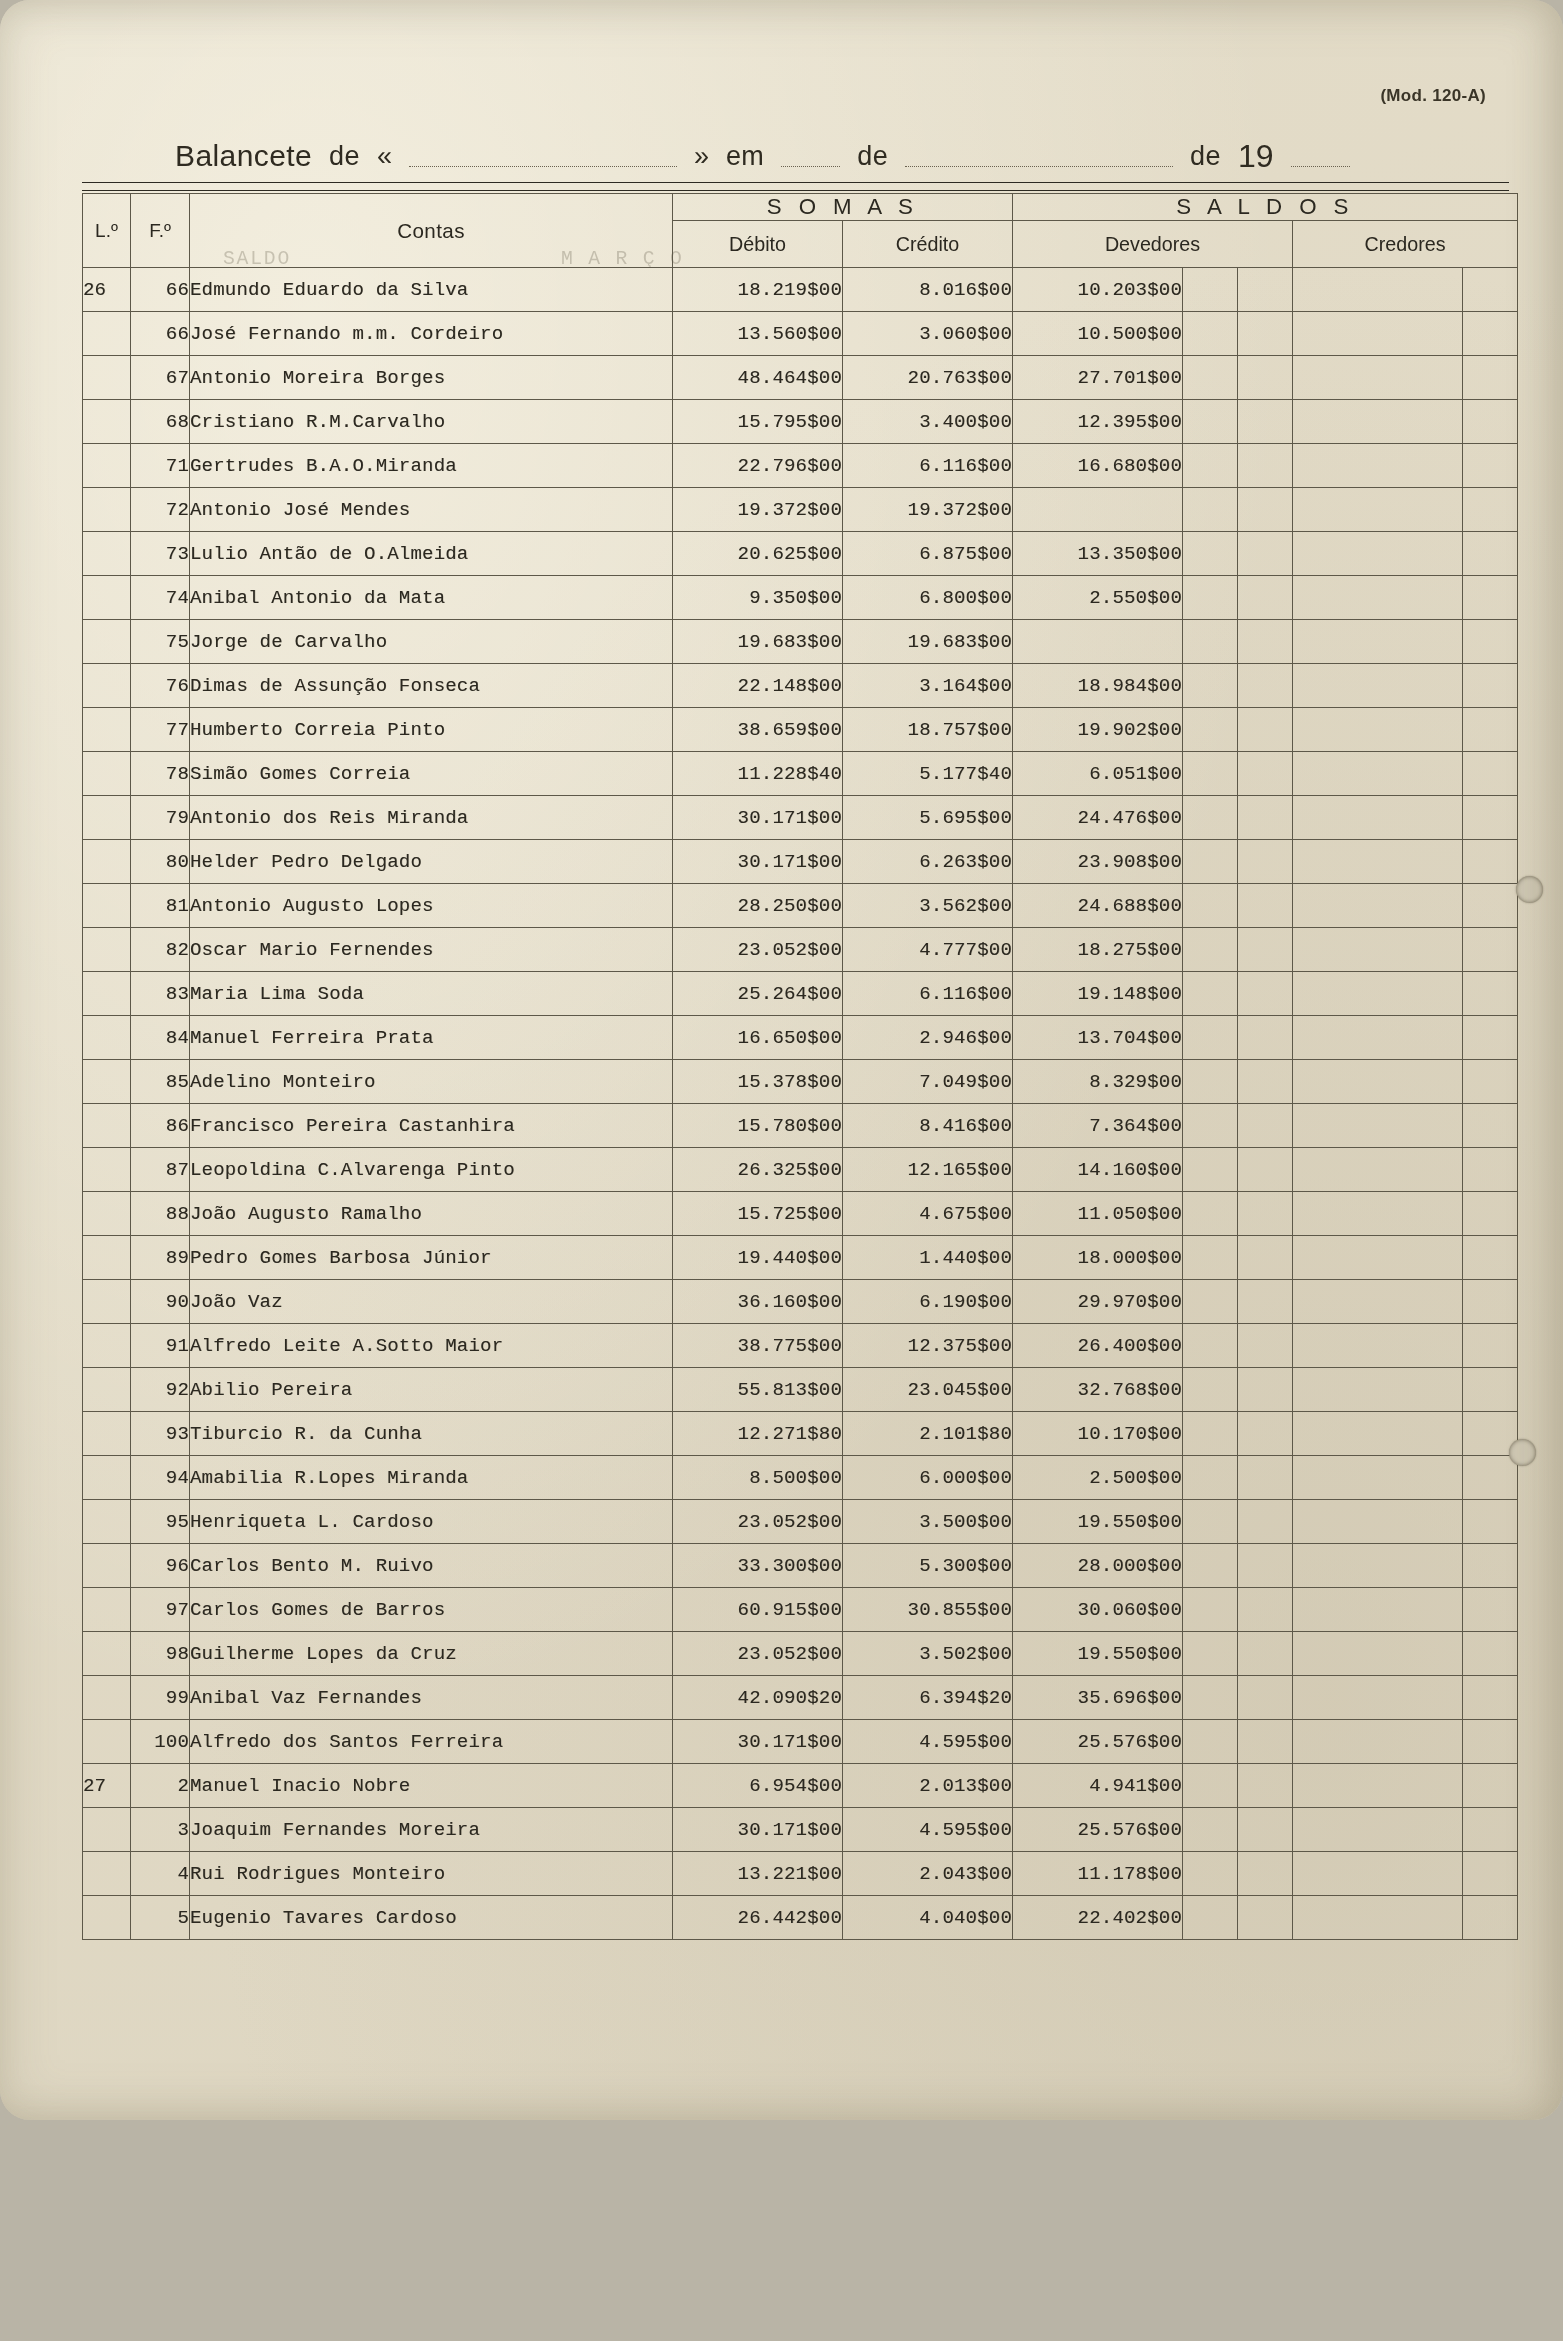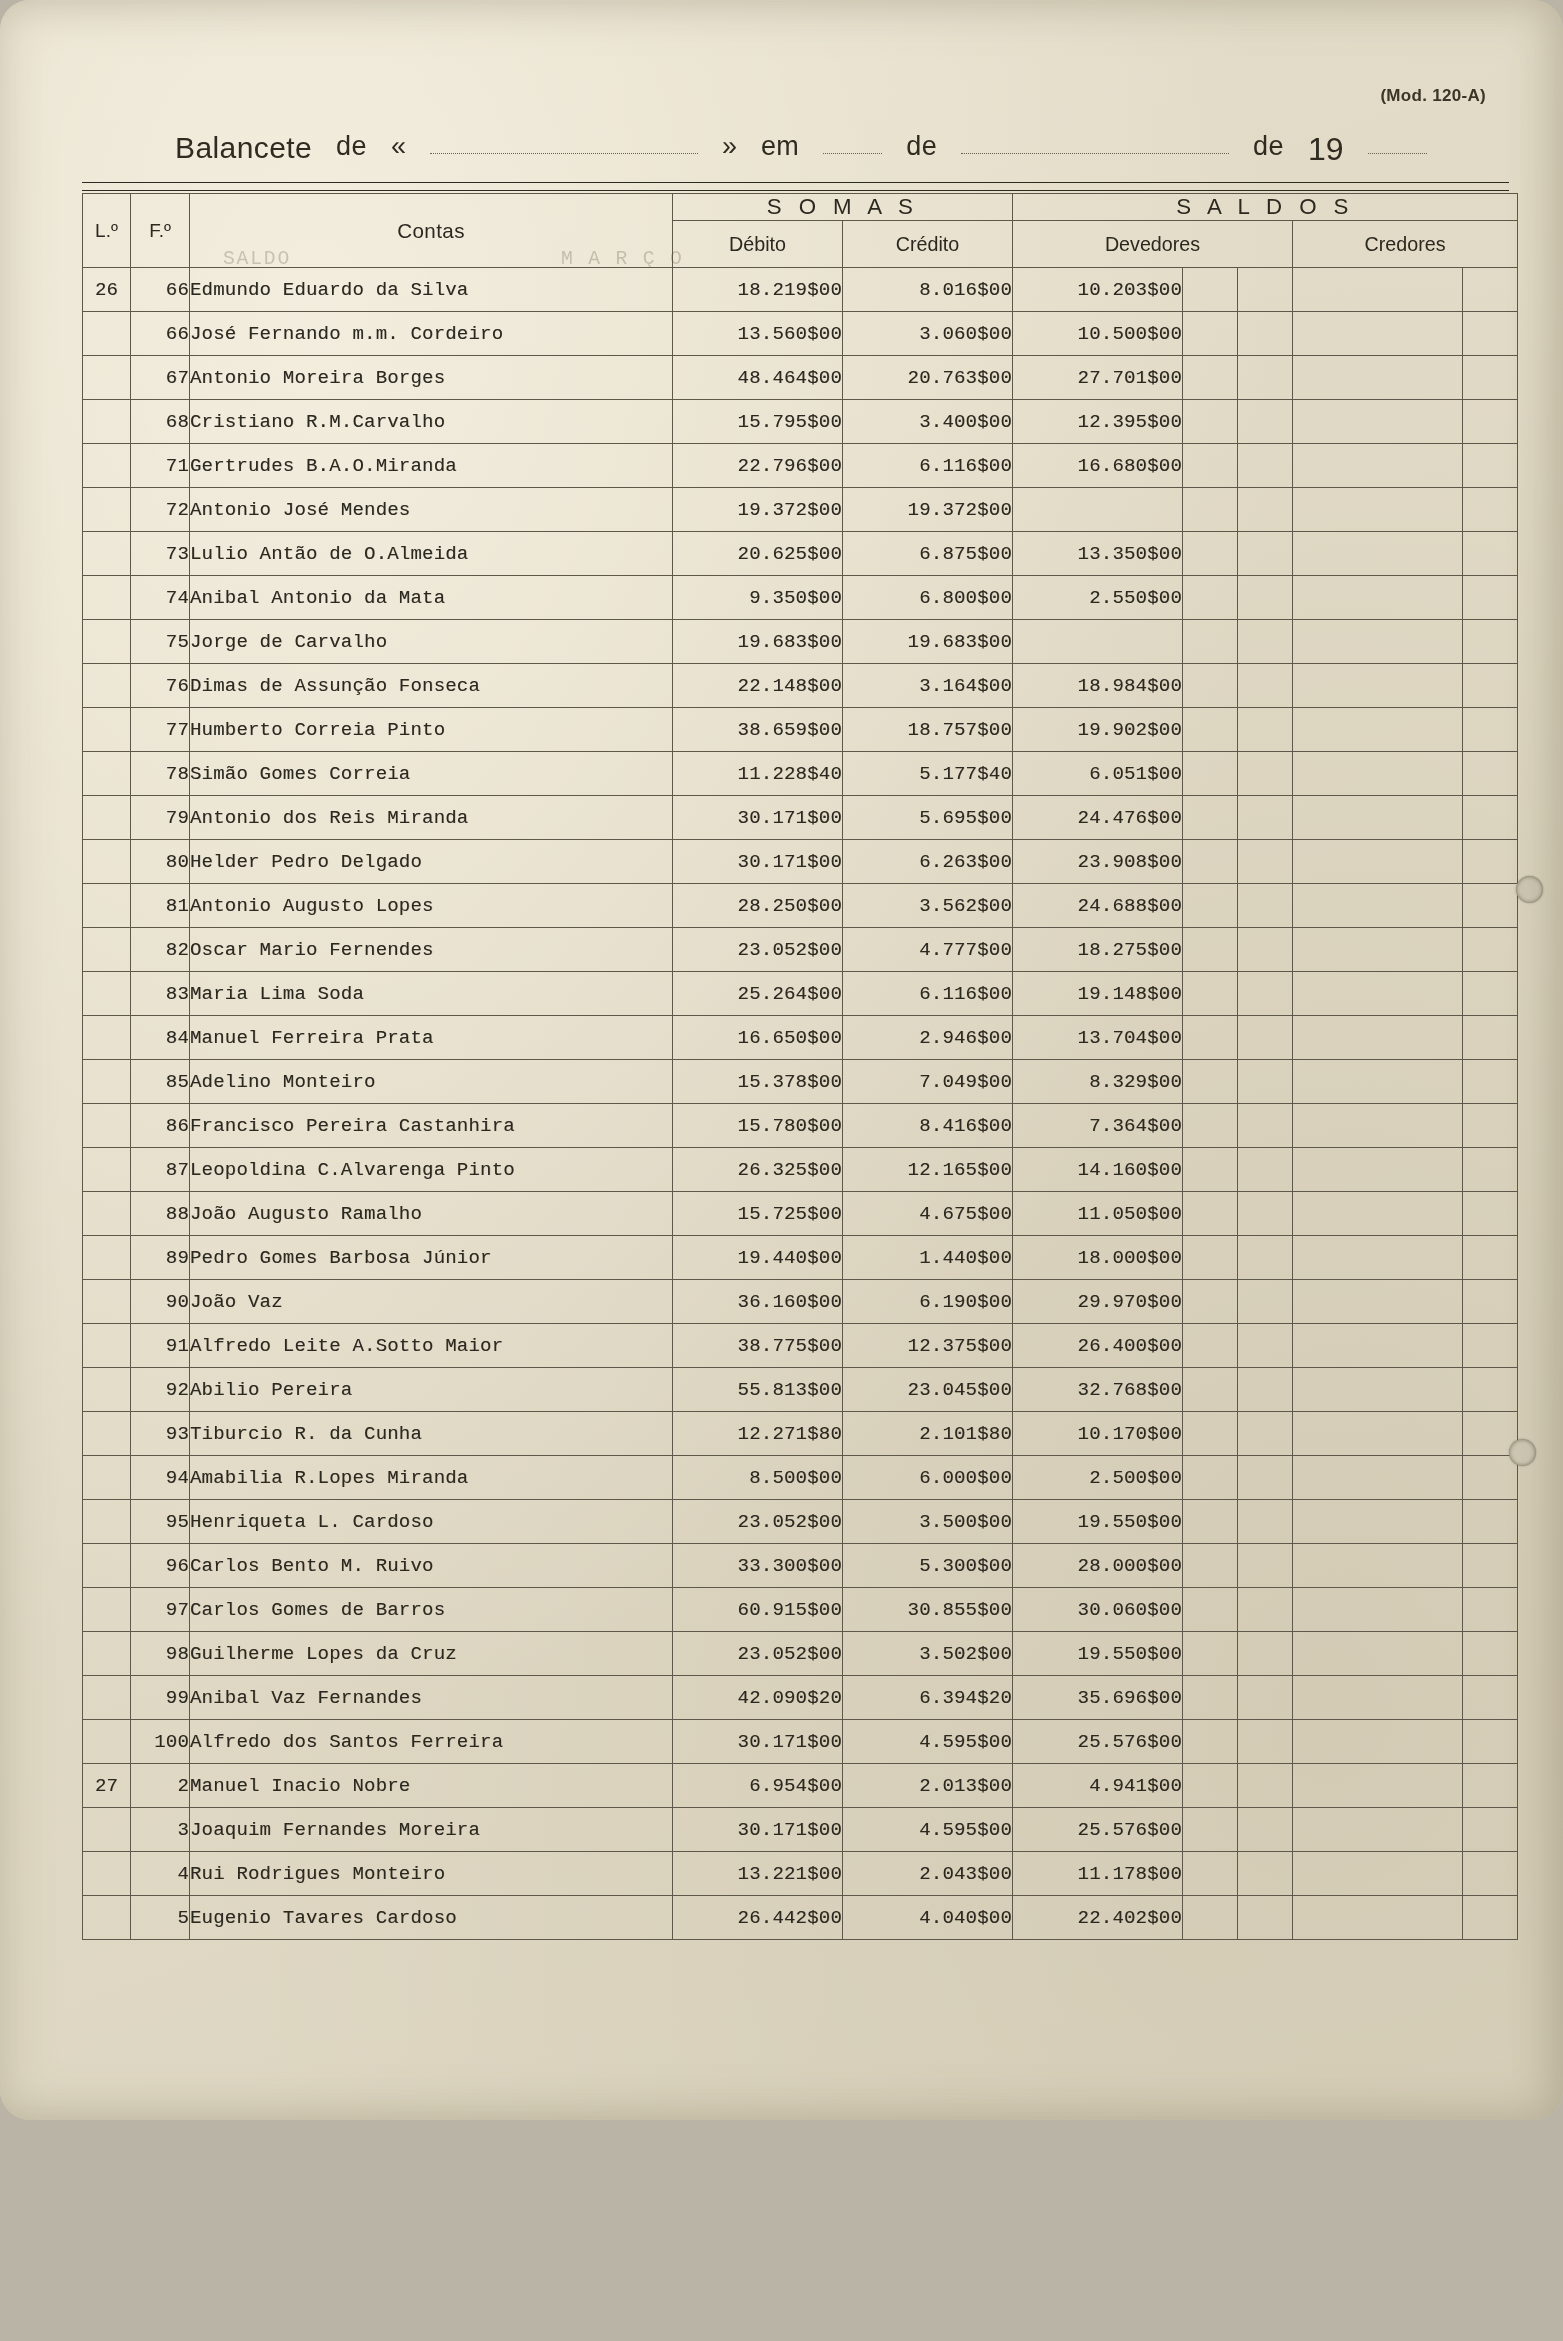--- a/index.html
+++ b/index.html
@@ -46,22 +46,22 @@
   }
 
   
   .title-row {
     position: absolute;
     top: 131px;
     left: 175px;
     right: 89px;
     height: 50px;
     display: flex;
-    align-items: flex-start;
-    gap: 24px;
+    align-items: center;
+    gap: 17px;
     color: #2f2b21;
   }
   .title-word {
     font-size: 30px;
     letter-spacing: 0.4px;
     white-space: nowrap;
   }
   .title-small {
     font-size: 27px;
   }
@@ -134,21 +134,21 @@
     height: 43px;
     vertical-align: middle;
   }
   .cell-type {
     font-family: "Liberation Mono", monospace;
     font-size: 19px;
     color: #221f19;
     letter-spacing: 0.2px;
     text-shadow: 0.4px 0.3px 0 rgba(60,55,40,0.35);
   }
-  .c-lo { text-align: center; }
+  .c-lo { text-align: left; }
   .c-fo { text-align: right; padding-right: 10.7px; }
   .c-name { text-align: left; padding-left: 16px; white-space: nowrap; overflow: hidden; }
   .c-val { text-align: right; padding-right: 9px; }
 
   tbody tr td { border-bottom: 0.9px dotted #6f6857; }
 
   .foot {
     position: absolute;
     left: 82px;
     top: 2174px;

